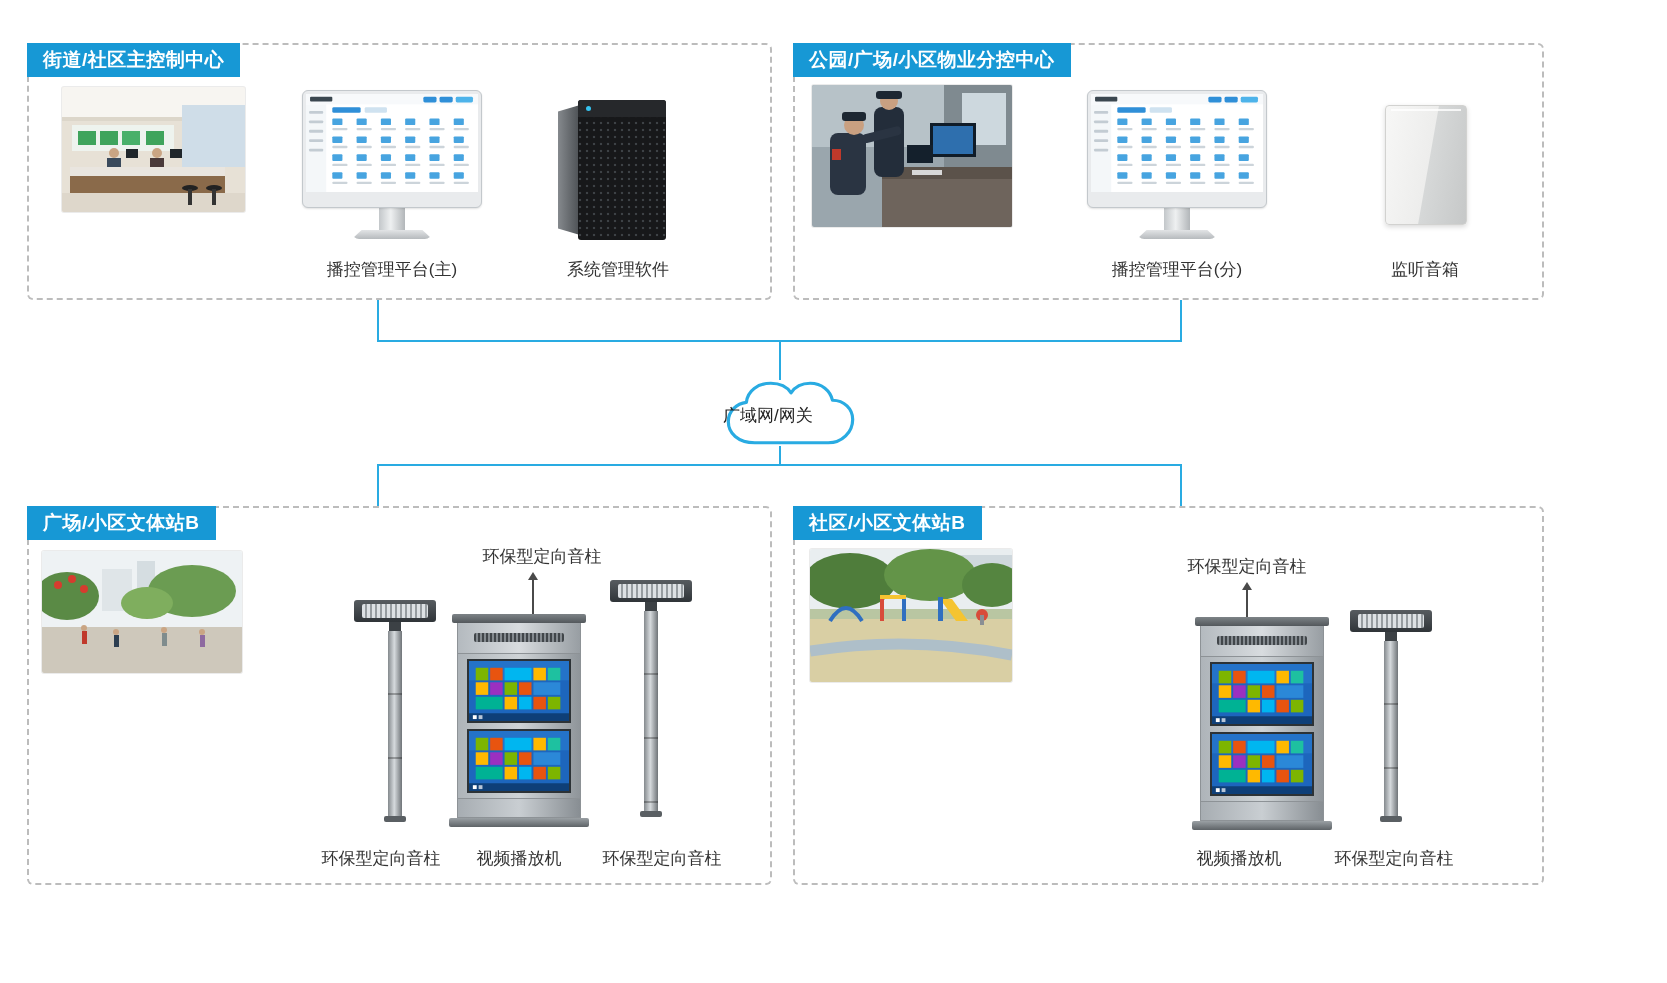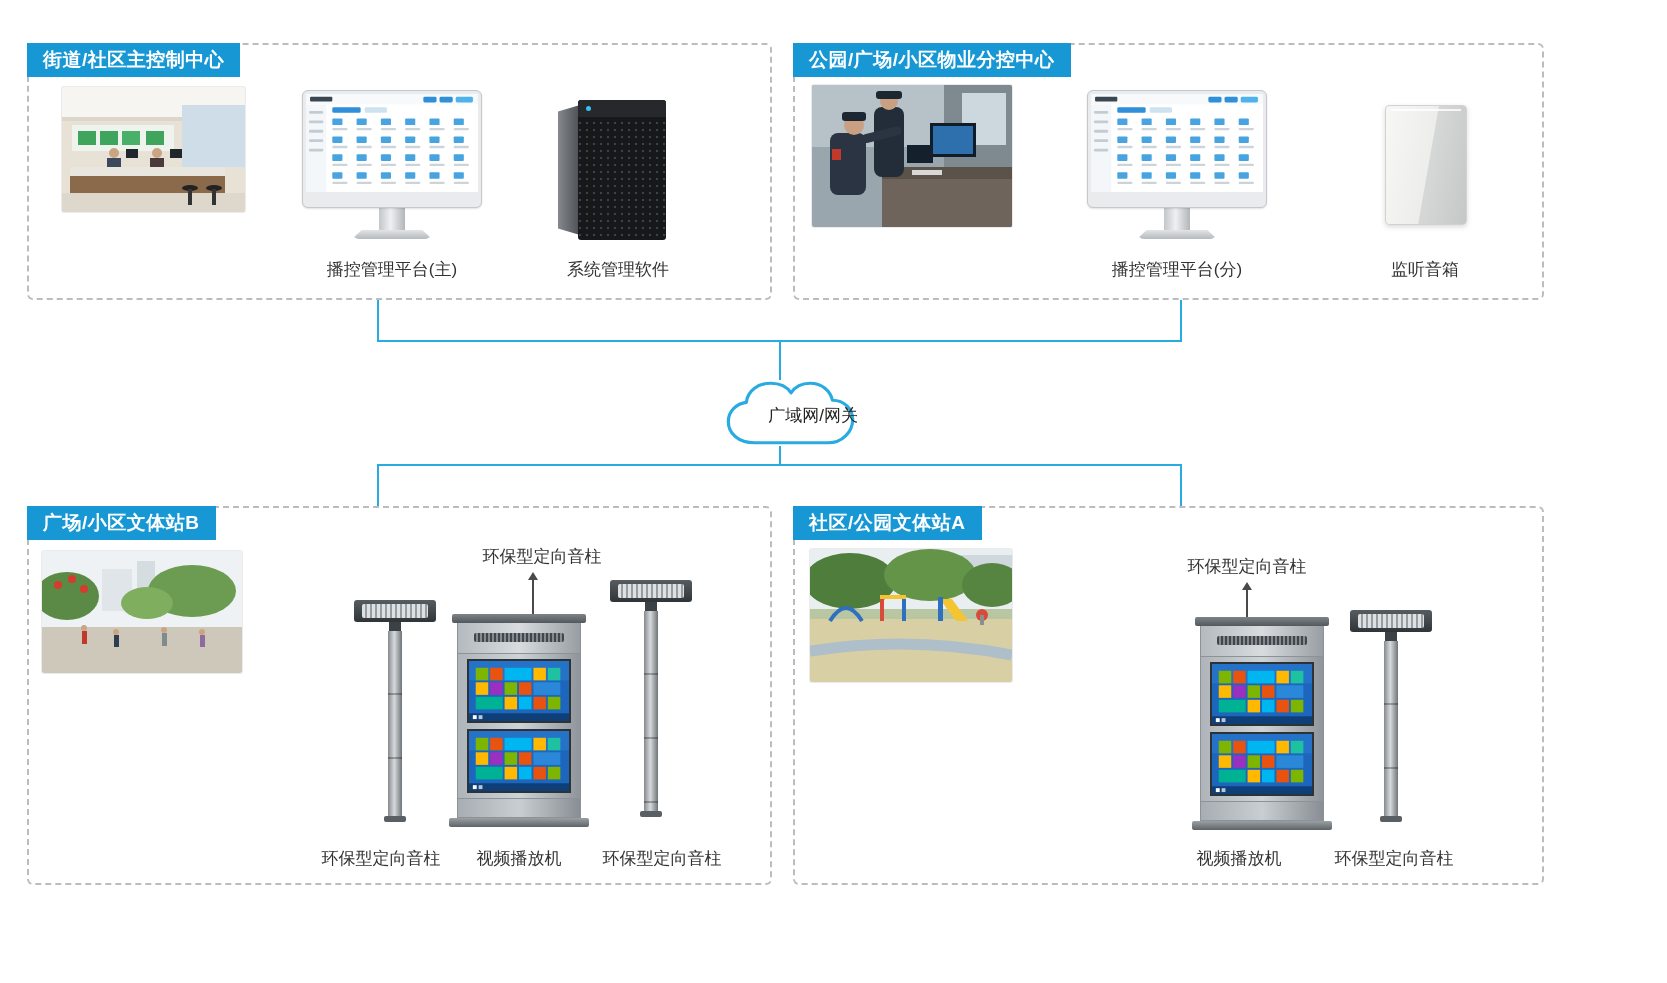--- a/index.html
+++ b/index.html
@@ -10,21 +10,21 @@
   .panel{position:absolute;border:2px dashed #bcbcbc;border-radius:6px;background:#fff;}
   .badge{position:absolute;left:-2px;top:-2px;height:34px;line-height:34px;padding:0 16px;
          background:#1798d5;color:#fff;font-size:19px;font-weight:bold;letter-spacing:.5px;white-space:nowrap;}
 
   
   .ln{position:absolute;background:#29abe2;}
 
   
   .cloud{position:absolute;left:723px;top:372px;width:135px;height:82px;}
   .cloud svg{position:absolute;inset:0;width:100%;height:100%;}
-  .cloud-label{position:absolute;left:0;right:0;top:32px;text-align:right;font-size:17px;color:#222;}
+  .cloud-label{position:absolute;left:0;right:0;top:32px;text-align:left;font-size:17px;color:#222;}
 
   
   .dev-label{position:absolute;transform:translateX(-50%);font-size:17px;color:#333;white-space:nowrap;}
 
   
   .photo{position:absolute;overflow:hidden;border-radius:2px;box-shadow:0 0 0 1px rgba(0,0,0,.08);}
   .photo svg{display:block;width:100%;height:100%;}
 
   
   .monitor{position:absolute;width:180px;}
@@ -318,21 +318,21 @@
       <div class="sc-pole" style="height:200px;"></div>
       <div class="sc-base"></div>
     </div>
 
     <div class="dev-label" style="left:352px;top:339px;">环保型定向音柱</div>
     <div class="dev-label" style="left:490px;top:339px;">视频播放机</div>
     <div class="dev-label" style="left:633px;top:339px;">环保型定向音柱</div>
   </div>
 
   <div class="panel" style="left:793px;top:506px;width:747px;height:375px;">
-    <div class="badge">社区/公园文体站A</div>
+    <div class="badge">社区/小区文体站B</div>
 
     <div class="photo" style="left:15px;top:41px;width:202px;height:133px;">
       <svg viewBox="0 0 202 133" preserveAspectRatio="none">
         <rect width="202" height="133" fill="#e9eef0"></rect>
         <rect x="148" y="6" width="54" height="32" fill="#cfd8dd"></rect>
         <ellipse cx="40" cy="32" rx="46" ry="28" fill="#4f7d3b"></ellipse>
         <ellipse cx="120" cy="26" rx="46" ry="26" fill="#639448"></ellipse>
         <ellipse cx="182" cy="36" rx="30" ry="22" fill="#558540"></ellipse>
         <rect y="60" width="202" height="12" fill="#b9c6a2"></rect>
         <rect y="70" width="202" height="63" fill="#d9cfa4"></rect>

